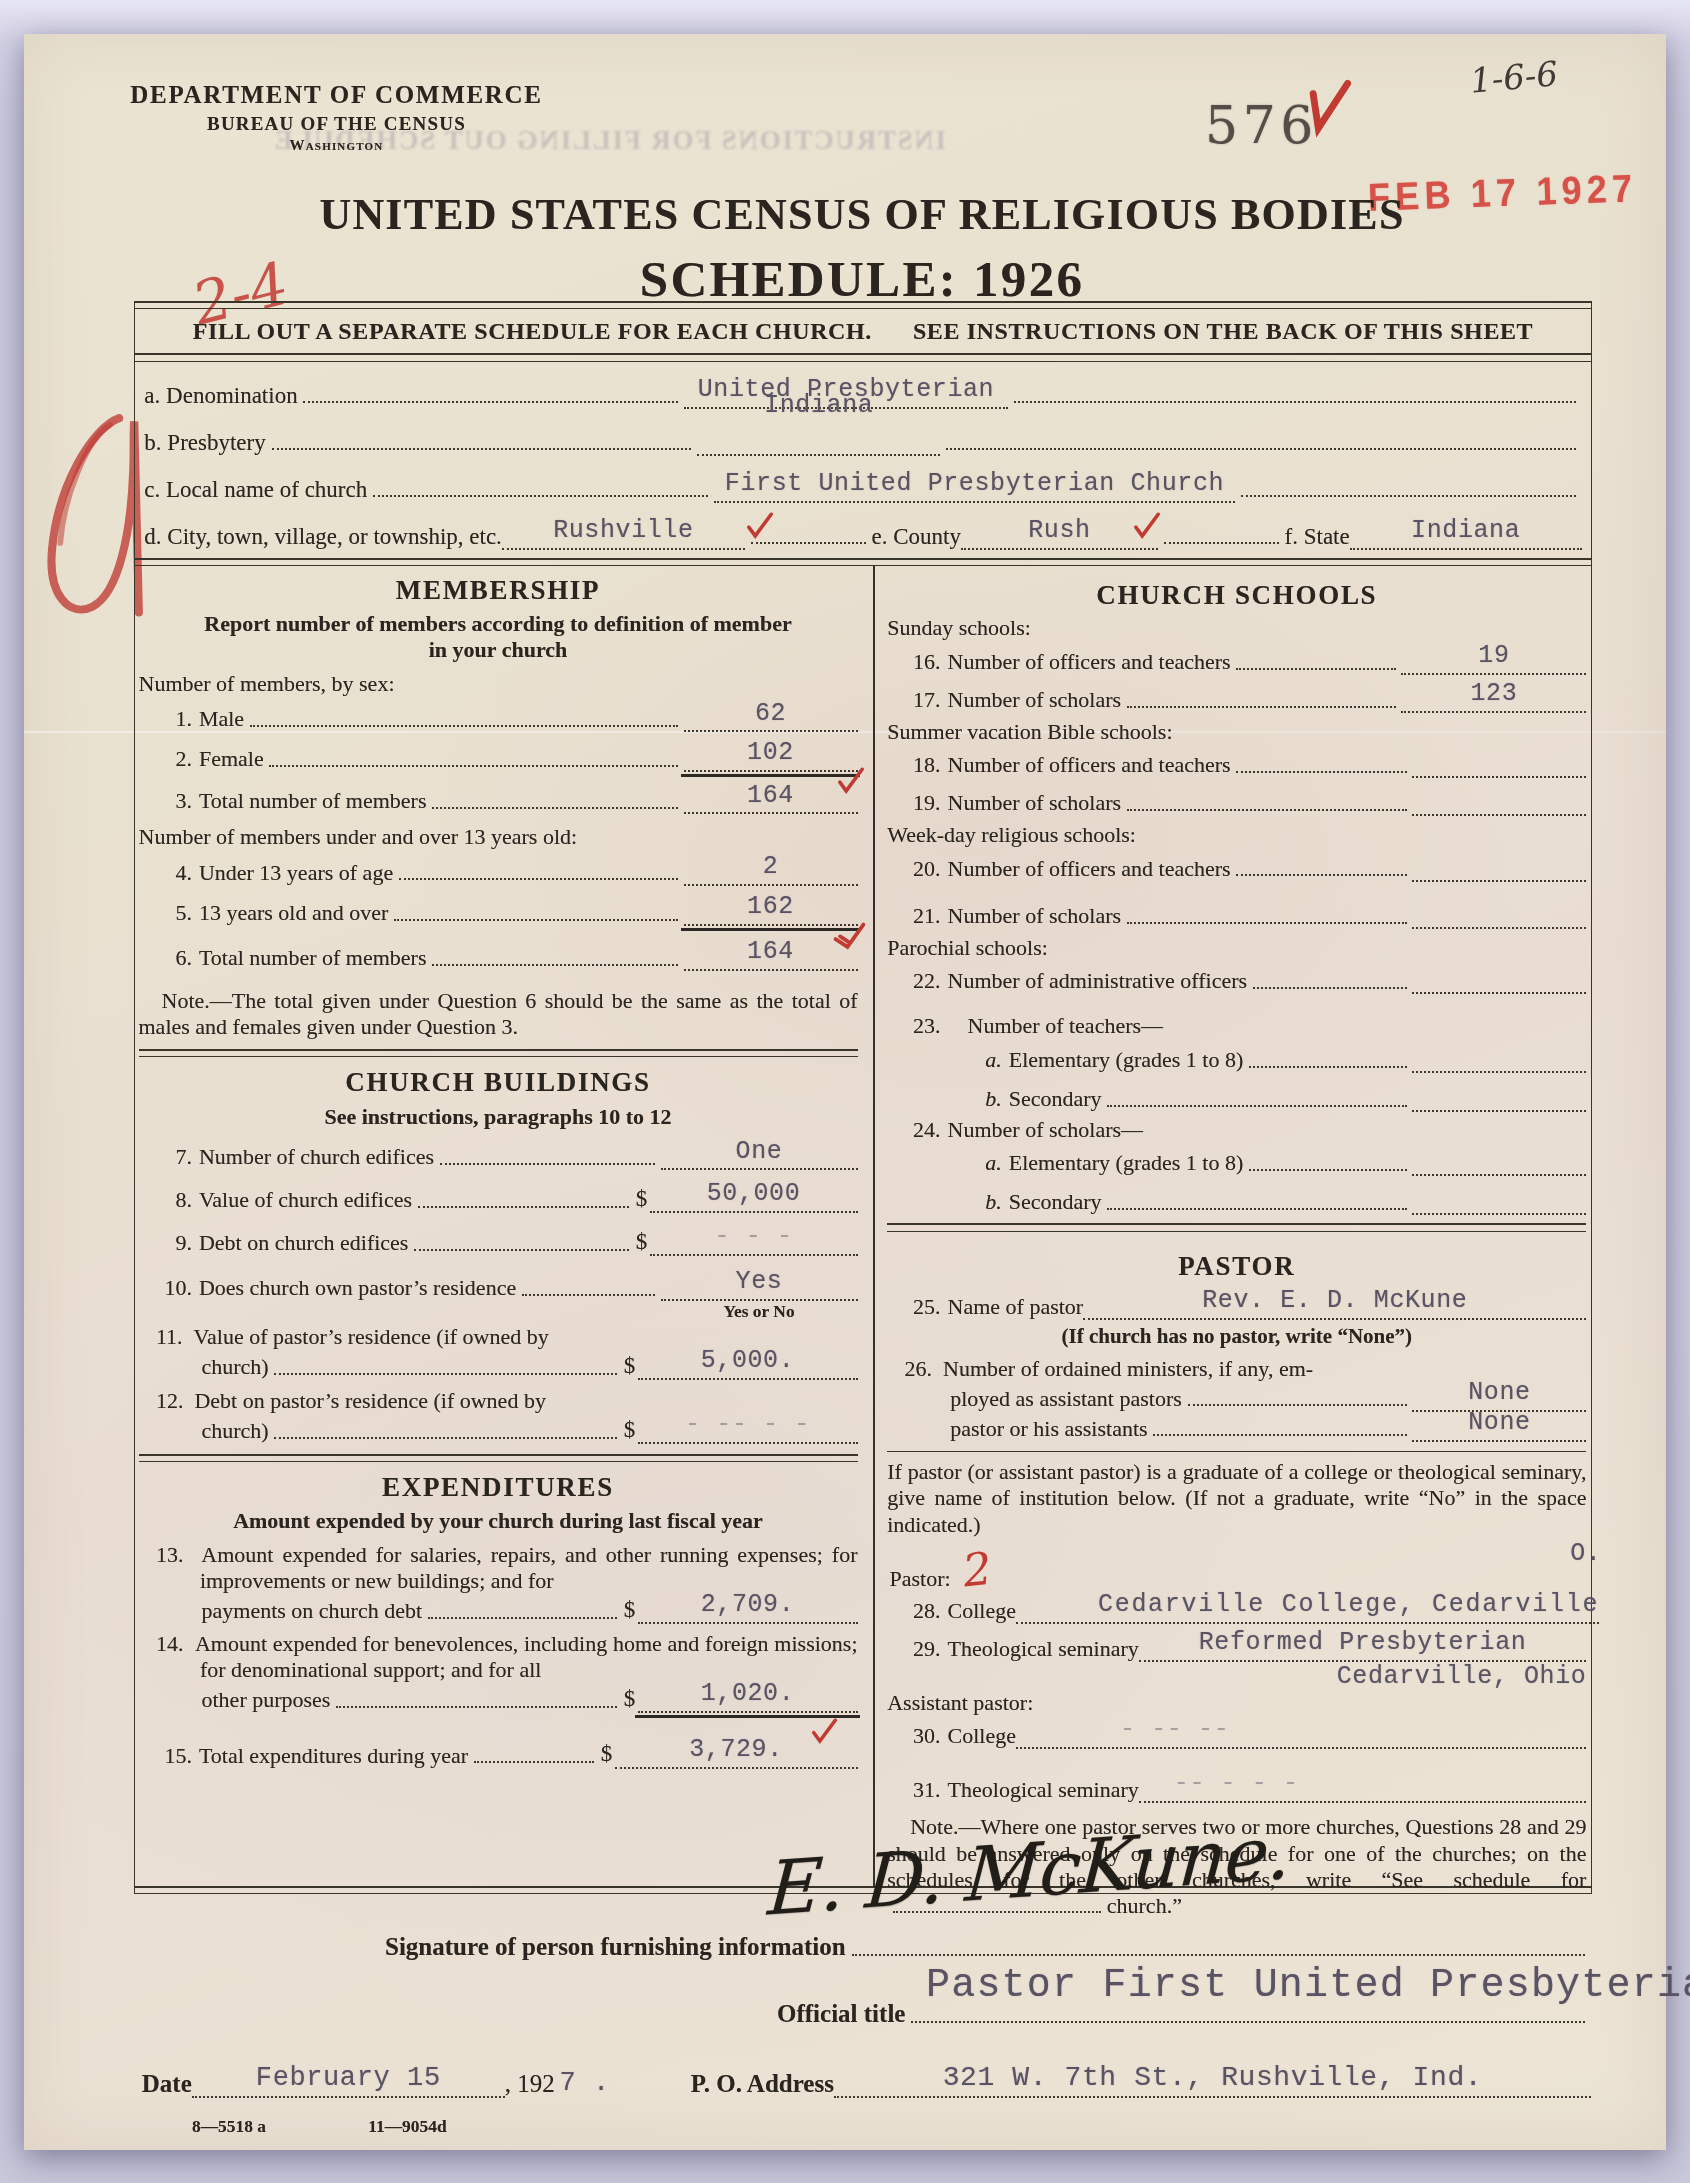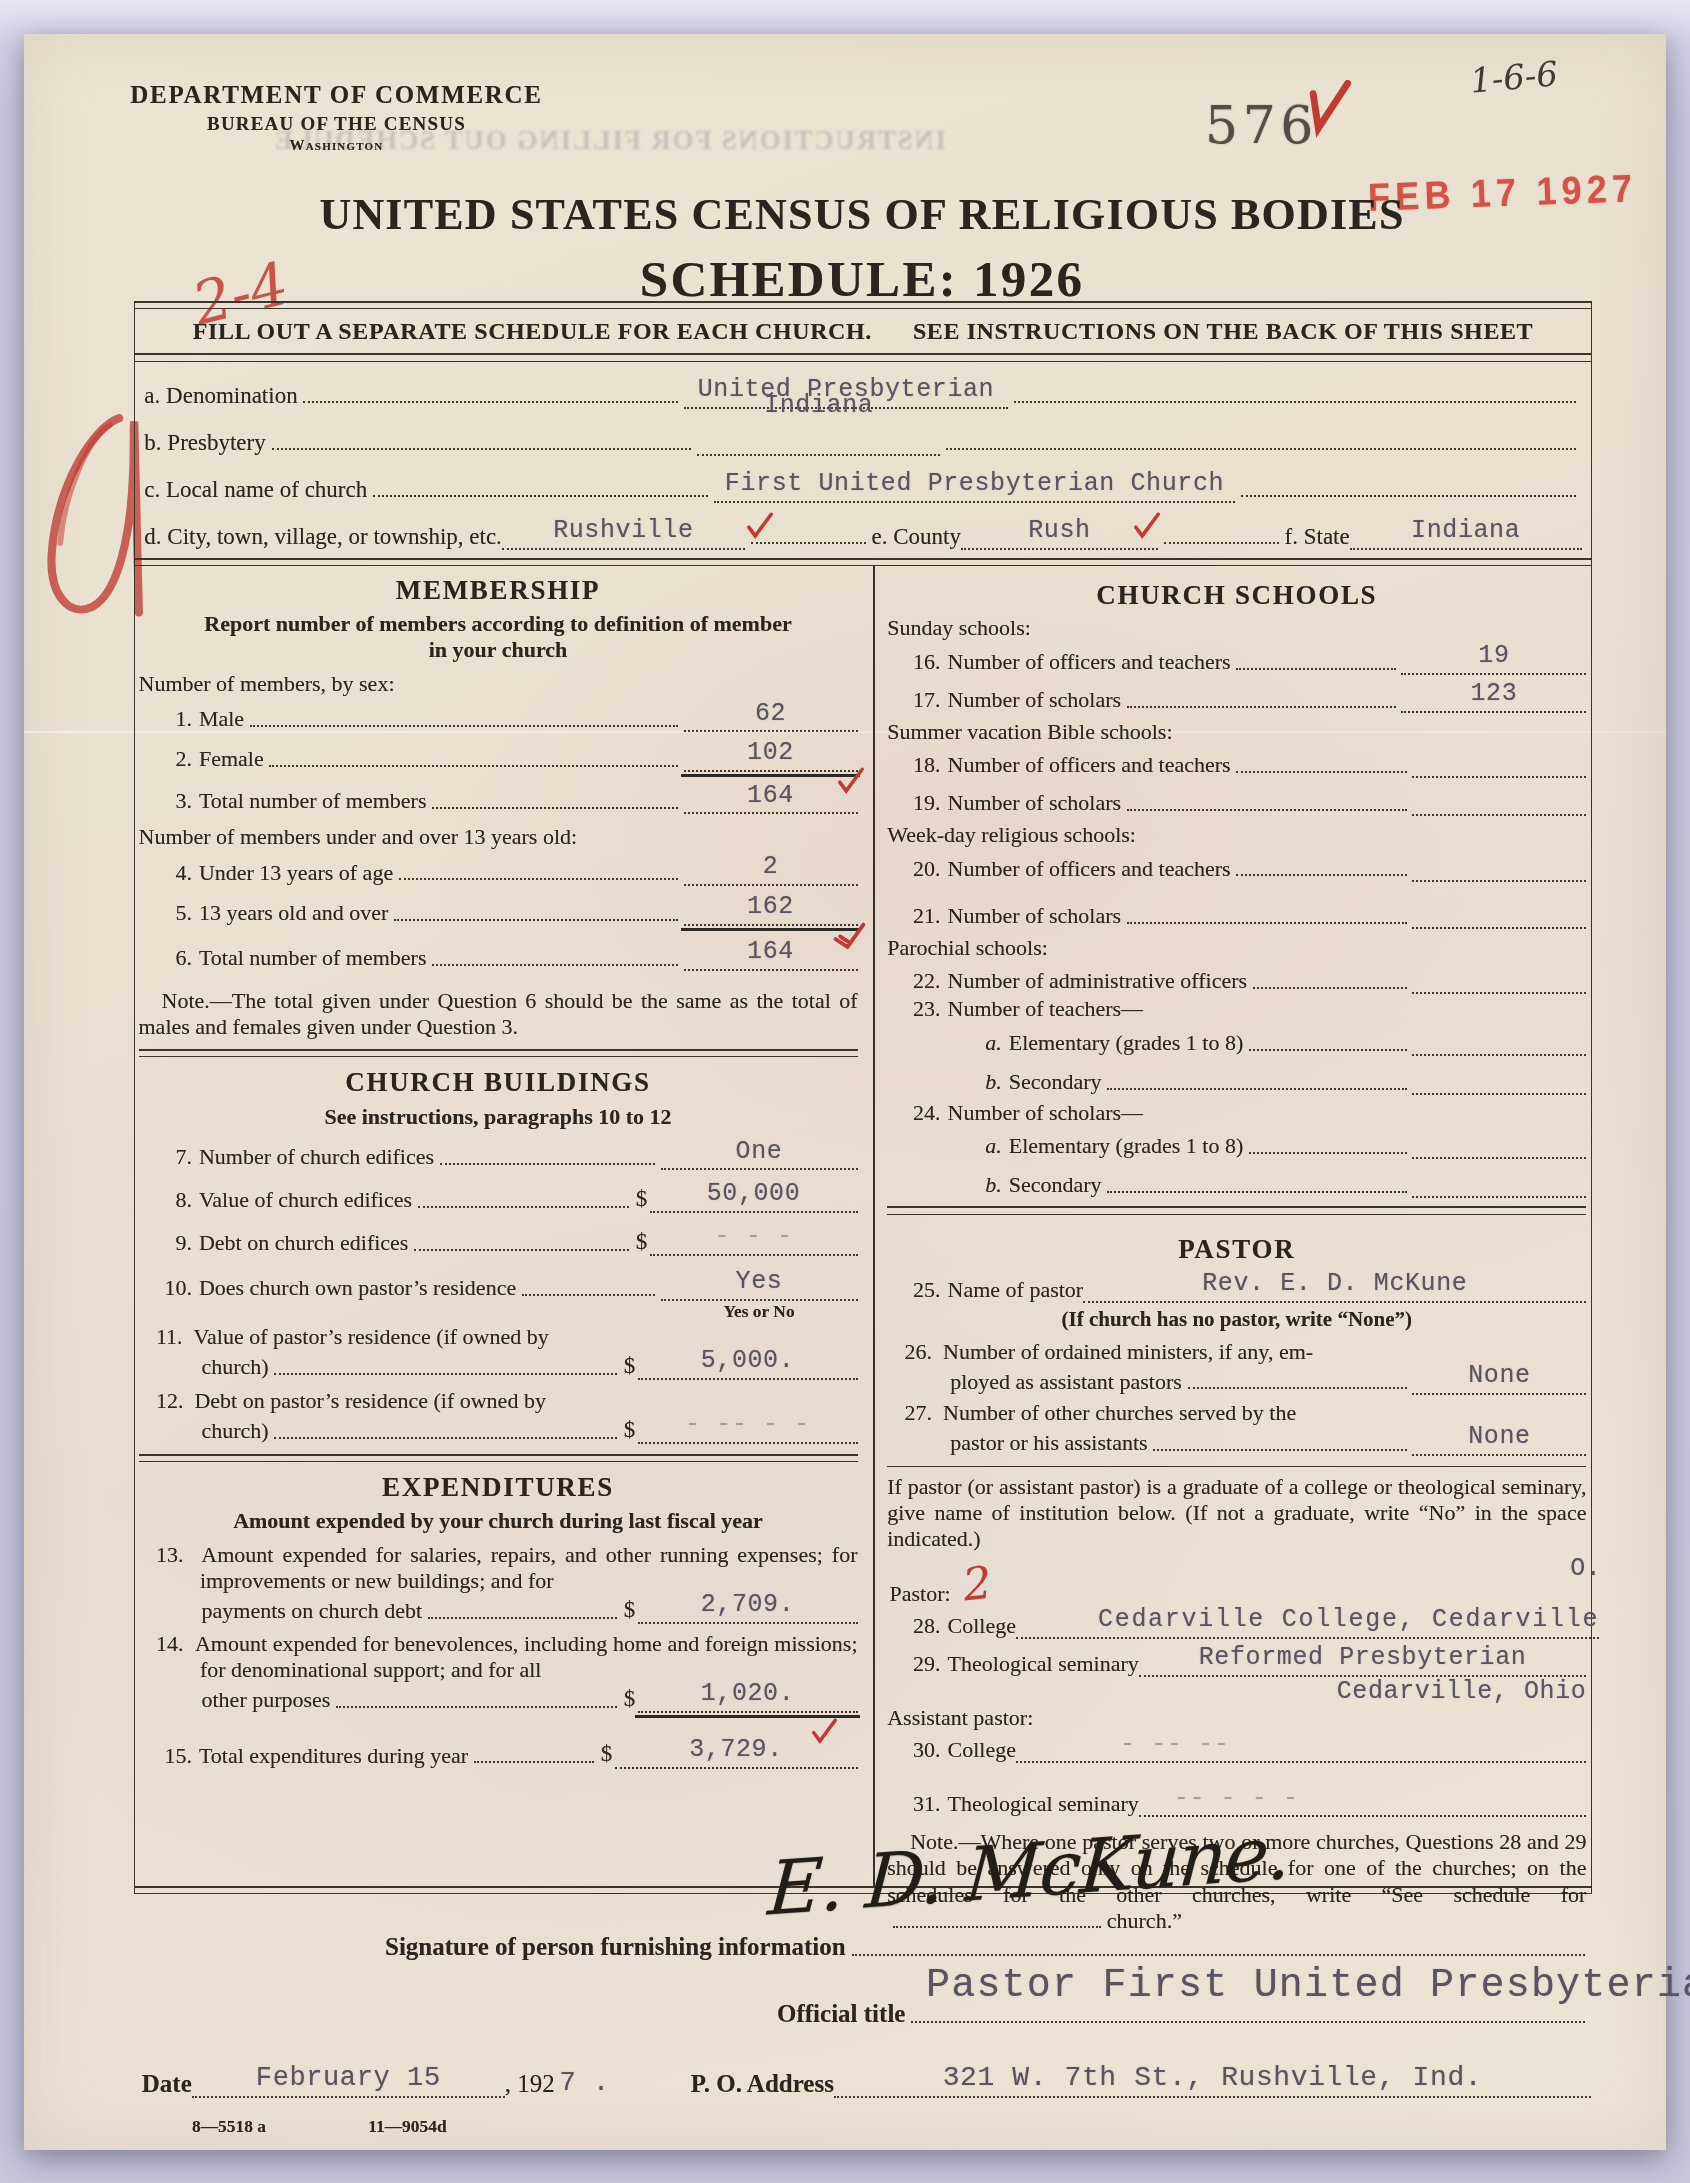--- a/index.html
+++ b/index.html
@@ -427,21 +427,21 @@
         </div>
         <div class="grp ink" style="margin-top:5.8px;">Parochial schools:</div>
         <div class="qrow" style="margin-top:3.5px;">
           <span class="qnum ink">22.</span>
           <span class="ink">Number of administrative officers</span>
           <span class="lead"></span>
           <span class="slot w300">
               <span class="tv"></span>
             </span>
         </div>
-        <div class="qrow" style="margin-top:2px;">
+        <div class="qrow" style="margin-top:19px;gap:20px;">
           <span class="qnum ink">23.</span>
           <span class="ink">Number of teachers—</span>
         </div>
         <div class="qrow sub" style="margin-top:3.5px;">
           <span class="ink" style="font-style:italic; margin-right:7px;">a.</span>
           <span class="ink">Elementary (grades 1 to 8)</span>
           <span class="lead"></span>
           <span class="slot w300">
               <span class="tv"></span>
             </span>
@@ -489,23 +489,20 @@
 
         <div class="qblock" style="margin-top:7px;">
           <p class="qtext ink"><span>26.</span>&nbsp;&nbsp;<span>Number of ordained ministers, if any, em-</span></p>
         </div>
         <div class="qrow cont">
           <span class="ink">ployed as assistant pastors</span>
           <span class="lead"></span>
           <span class="slot w300">
               <span class="tv">None</span>
             </span>
-        </div>
-        <div class="qblock" style="margin-top:5.8px;">
-          <p class="qtext ink"><span>27.</span>&nbsp;&nbsp;<span>Number of other churches served by the</span></p>
         </div>
         <div class="qrow cont">
           <span class="ink">pastor or his assistants</span>
           <span class="lead"></span>
           <span class="slot w300">
               <span class="tv">None</span>
             </span>
         </div>
 
         <div class="sr" style="margin-top:9.3px;"></div>

